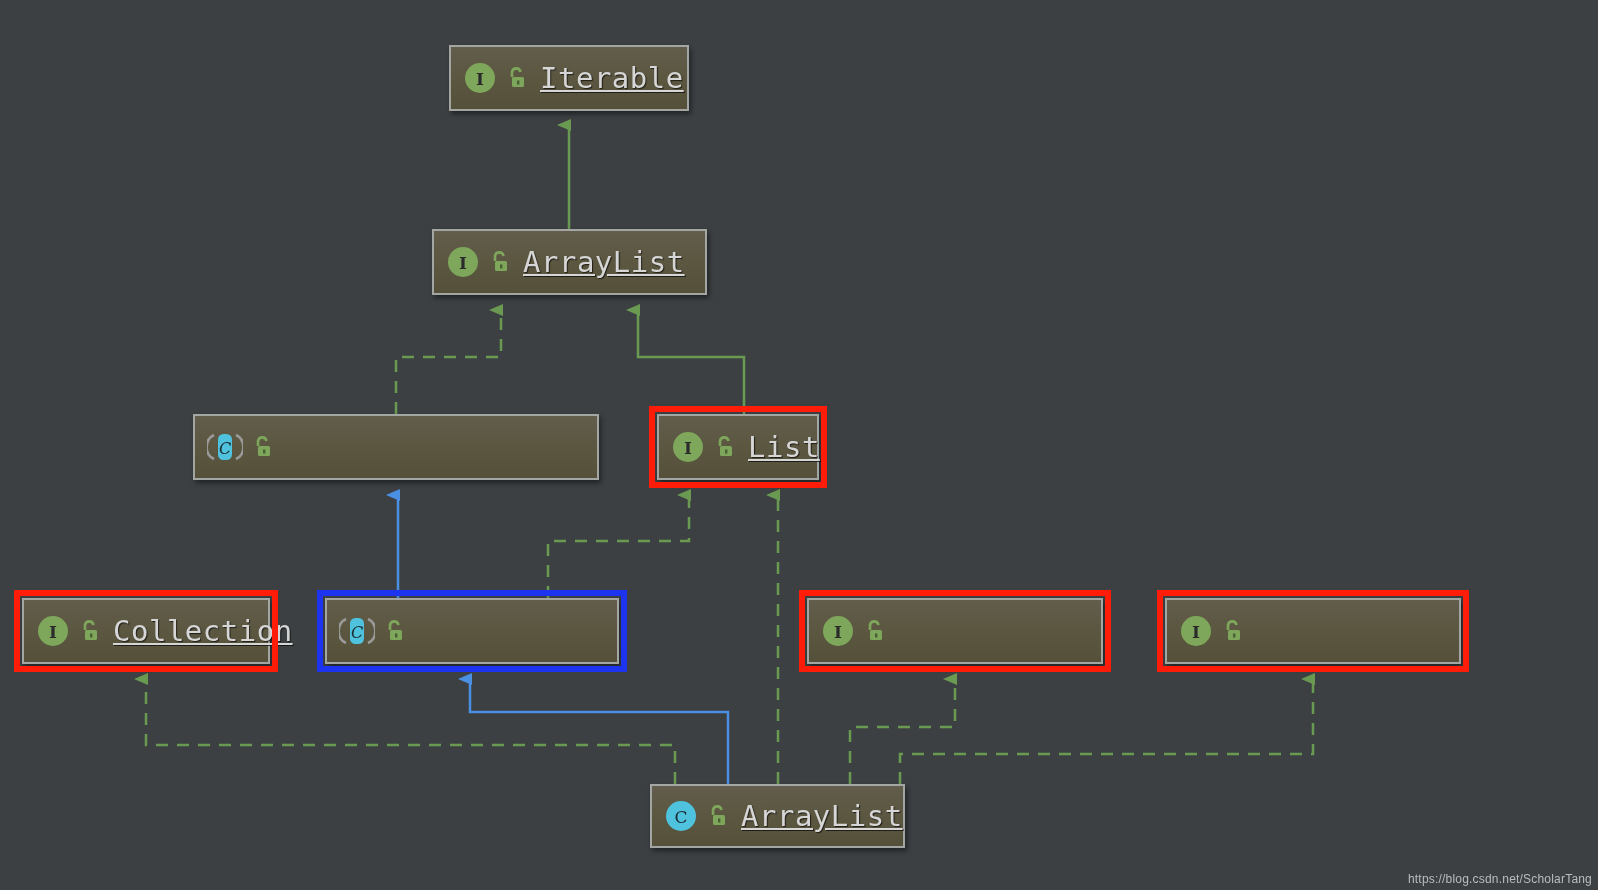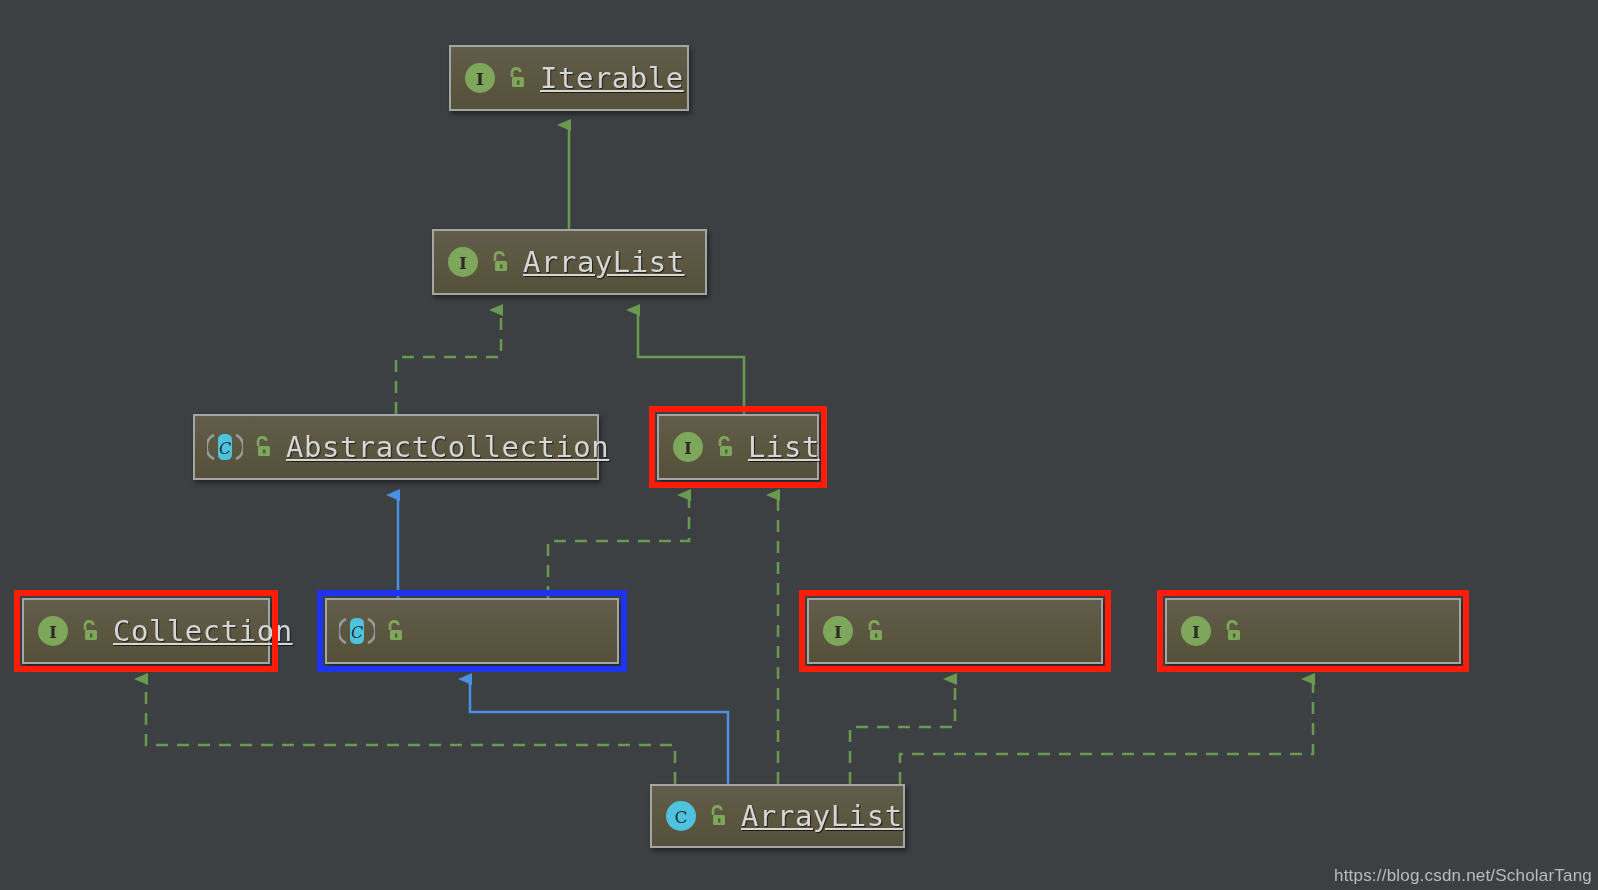--- a/index.html
+++ b/index.html
@@ -43,21 +43,21 @@
     margin-left: 12px;
     text-decoration: underline;
   }
   .icon-kind { flex: 0 0 auto; display: block; }
   .icon-lock { flex: 0 0 auto; display: block; margin-left: 9px; }
 
   #watermark {
     position: absolute;
     right: 6px; bottom: 4px;
     font-family: "Liberation Sans", sans-serif;
-    font-size: 17px;
+    font-size: 12px;
     color: #b9bcc0;
     letter-spacing: 0.2px;
     z-index: 5;
   }
 </style>
 </head>
 <body>
 
 <div id="canvas">
 
@@ -123,21 +123,20 @@
       <path d="M7,5 A12,13 0 0 0 7,29" stroke="#9a9a9a" stroke-width="2.6" fill="none"></path>
       <path d="M29,5 A12,13 0 0 1 29,29" stroke="#9a9a9a" stroke-width="2.6" fill="none"></path>
       <rect x="11" y="4" width="14" height="26" rx="5.5" fill="#4fc3dd"></rect>
       <text x="18" y="24" font-family="DejaVu Serif, serif" font-size="16" font-style="italic" fill="#1d2b33" text-anchor="middle">C</text>
     </svg>
     <svg class="icon-lock" width="22" height="24" viewBox="0 0 22 24">
       <path d="M6,11 L6,6 A4.3,4.3 0 0 1 14.5,6" stroke="#7ea75b" stroke-width="2.6" fill="none"></path>
       <rect x="6" y="11" width="12" height="10" rx="1.6" fill="#7ea75b"></rect>
       <rect x="11" y="14.5" width="2.4" height="4" fill="#4a5f35"></rect>
     </svg>
-    <span class="node-label">AbstractCollection</span>
   </div>
 
   <div class="node hl-red" style="left:657px; top:414px; width:162px; height:66px;">
     <svg class="icon-kind" width="34" height="34" viewBox="0 0 34 34">
       <circle cx="17" cy="17" r="15" fill="#7ea75b"></circle>
       <text x="17" y="24" font-family="DejaVu Serif, serif" font-size="17" font-weight="bold" fill="#2b2b2b" text-anchor="middle">I</text>
     </svg>
     <svg class="icon-lock" width="22" height="24" viewBox="0 0 22 24">
       <path d="M6,11 L6,6 A4.3,4.3 0 0 1 14.5,6" stroke="#7ea75b" stroke-width="2.6" fill="none"></path>
       <rect x="6" y="11" width="12" height="10" rx="1.6" fill="#7ea75b"></rect>

